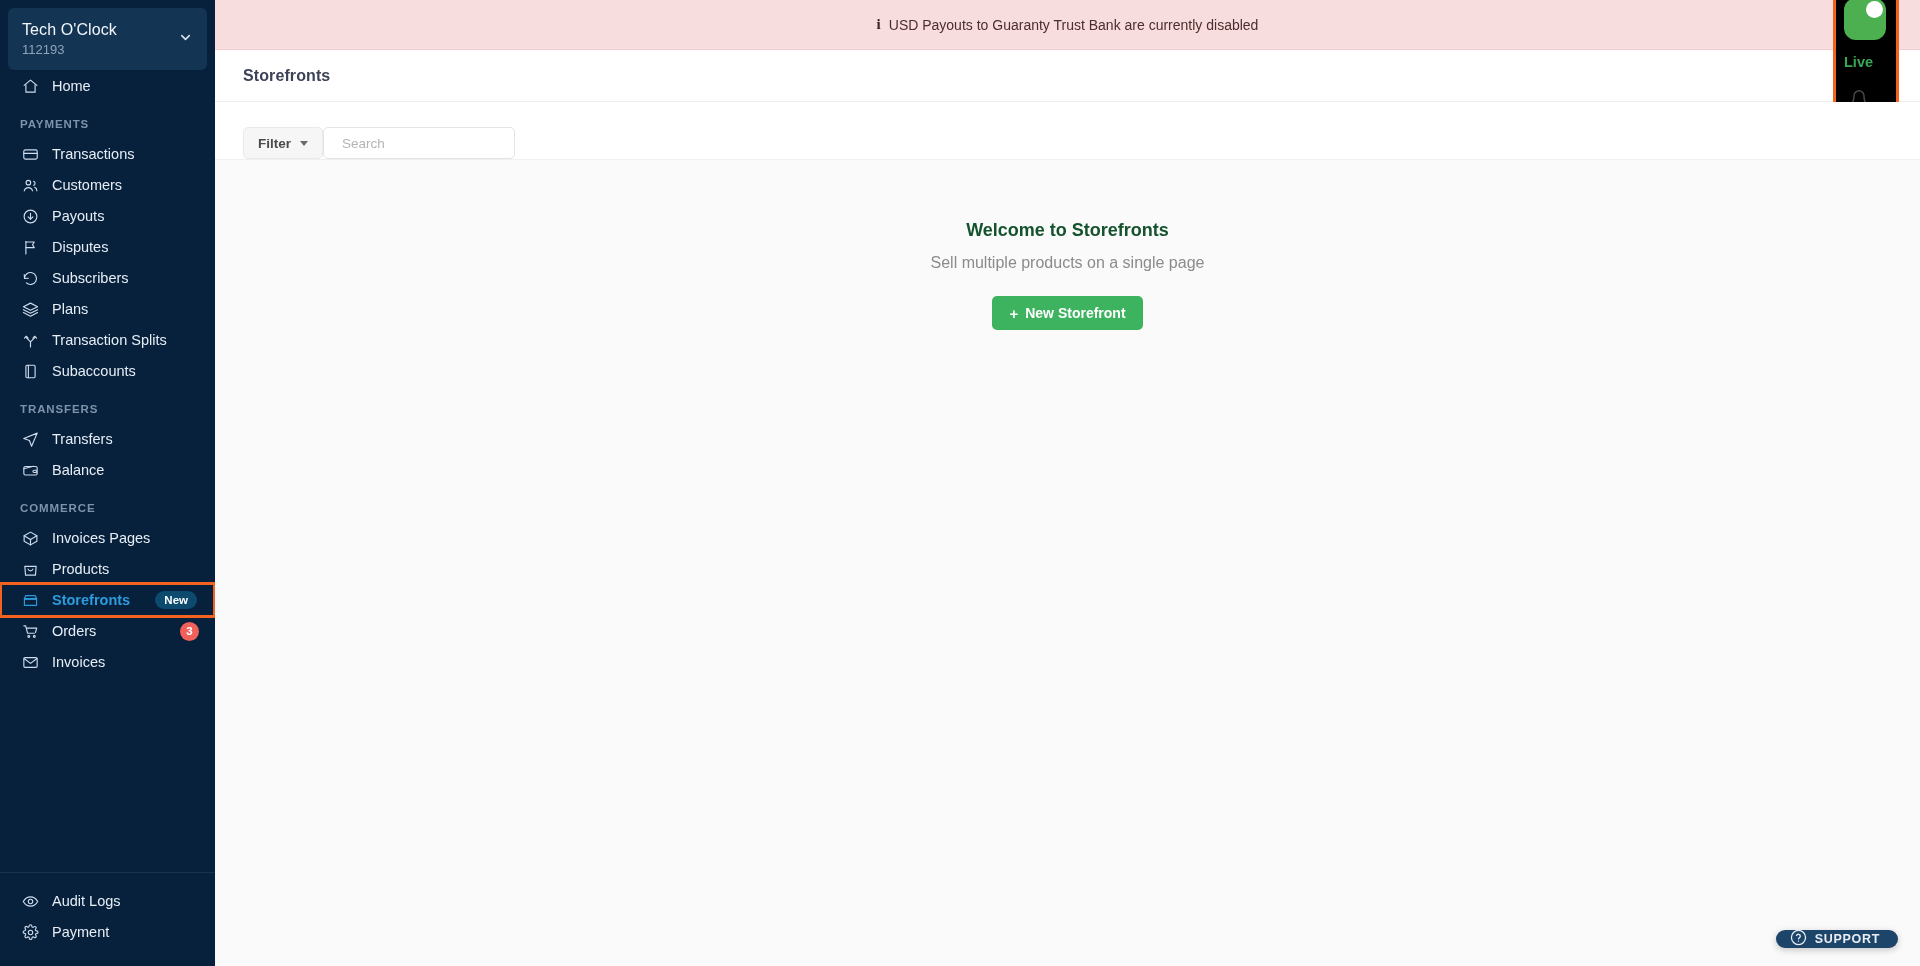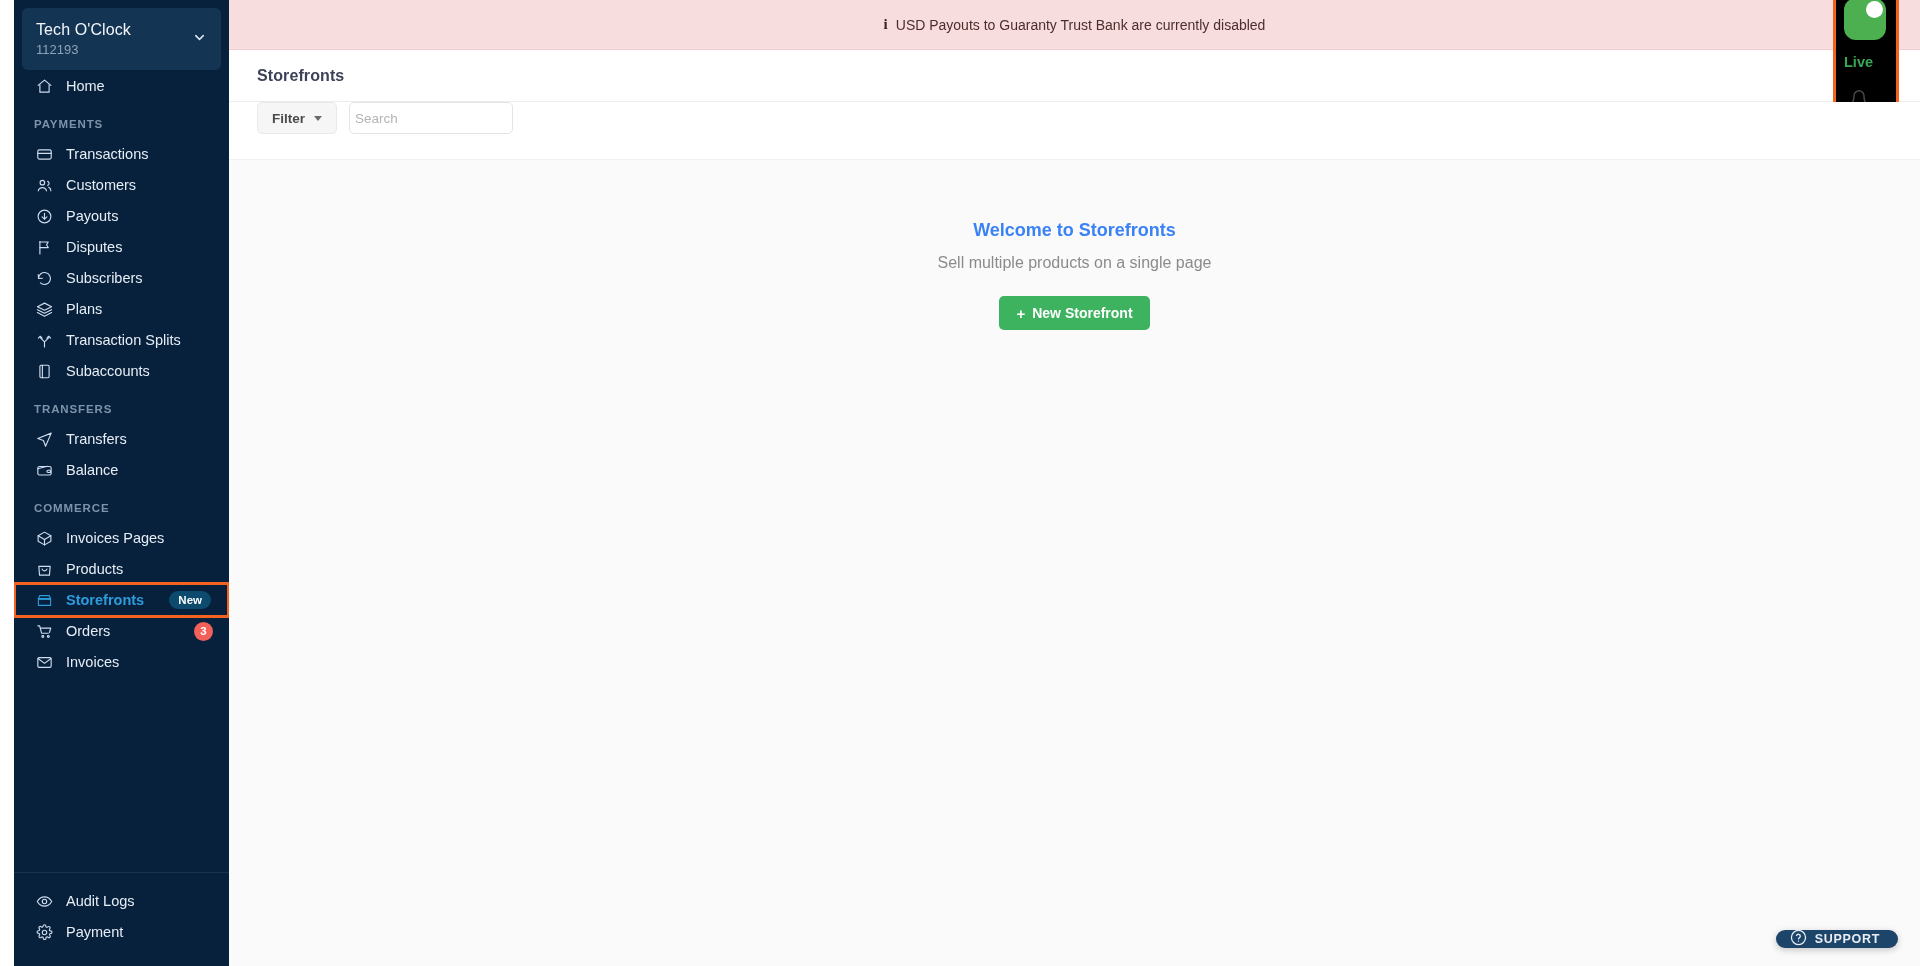--- a/index.html
+++ b/index.html
@@ -12,21 +12,20 @@
   .app { display: flex; width: 1920px; height: 966px; position: relative; }
 
   
   .sidebar {
     width: 215px; height: 966px;
     background: #07213d;
     flex: 0 0 215px;
     position: relative;
     display: flex;
     flex-direction: column;
-    margin-left: 14px;
   }
   .org-card {
     margin: 8px 8px 0 8px;
     background: #143454;
     border-radius: 6px;
     height: 62px;
     display: flex;
     align-items: center;
     padding: 0 14px;
     cursor: pointer;
@@ -137,53 +136,53 @@
   .avatar-wrap { display: flex; align-items: center; gap: 5px; cursor: pointer; color: #4a4a4a; }
   .caret-down {
     width: 0; height: 0;
     border-left: 5px solid transparent;
     border-right: 5px solid transparent;
     border-top: 6px solid #4a4a4a;
   }
 
   .filter-bar {
     background: #ffffff; height: 58px;
-    display: flex; align-items: flex-start;
-    padding: 0 28px; gap: 12px;
+    display: flex; align-items: flex-end;
+    padding: 0 28px; 
     border-bottom: 1px solid #f0f0f0;
   }
   .filter-btn {
     background: #f6f6f6; border: 1px solid #eaeaea;
     border-radius: 5px; height: 32px;
     padding: 0 14px; display: flex; align-items: center; gap: 9px;
     font-size: 13.5px; font-weight: 700; color: #4b4b4b; cursor: pointer;
   }
   .filter-btn .caret {
     width: 0; height: 0;
     border-left: 4.5px solid transparent;
     border-right: 4.5px solid transparent;
     border-top: 5.5px solid #6b6b6b;
   }
   .search-input {
-    width: 164px; height: 32px;
+    width: 192px; height: 32px;
     border: 1px solid #e4e4e4; border-radius: 5px;
-    padding: 0 5px; font-size: 13.5px;
+    padding: 0 18px; font-size: 13.5px;
     font-family: "Liberation Sans", sans-serif;
     color: #3c4257; background: #fff;
     outline: none;
   }
   .search-input::placeholder { color: #b4b4b4; }
 
   .content {
     flex: 1; background: #fafafa;
     display: flex; justify-content: center;
     padding-top: 58px;
   }
   .empty-state { text-align: center; width: 520px; }
-  .empty-title { font-size: 18px; font-weight: 700; color: #3b82f6; line-height: 24px; }
+  .empty-title { font-size: 18px; font-weight: 700; color: #14532d; line-height: 24px; }
   .empty-sub { font-size: 16px; color: #8b8b8b; margin-top: 10px; line-height: 22px; }
   .primary-btn {
     margin-top: 22px;
     background: #3db35f; color: #fff;
     border: none; border-radius: 5px;
     height: 34px; padding: 0 17px;
     font-size: 14px; font-weight: 700;
     font-family: "Liberation Sans", sans-serif;
     cursor: pointer; display: inline-flex;
     align-items: center; gap: 7px;

